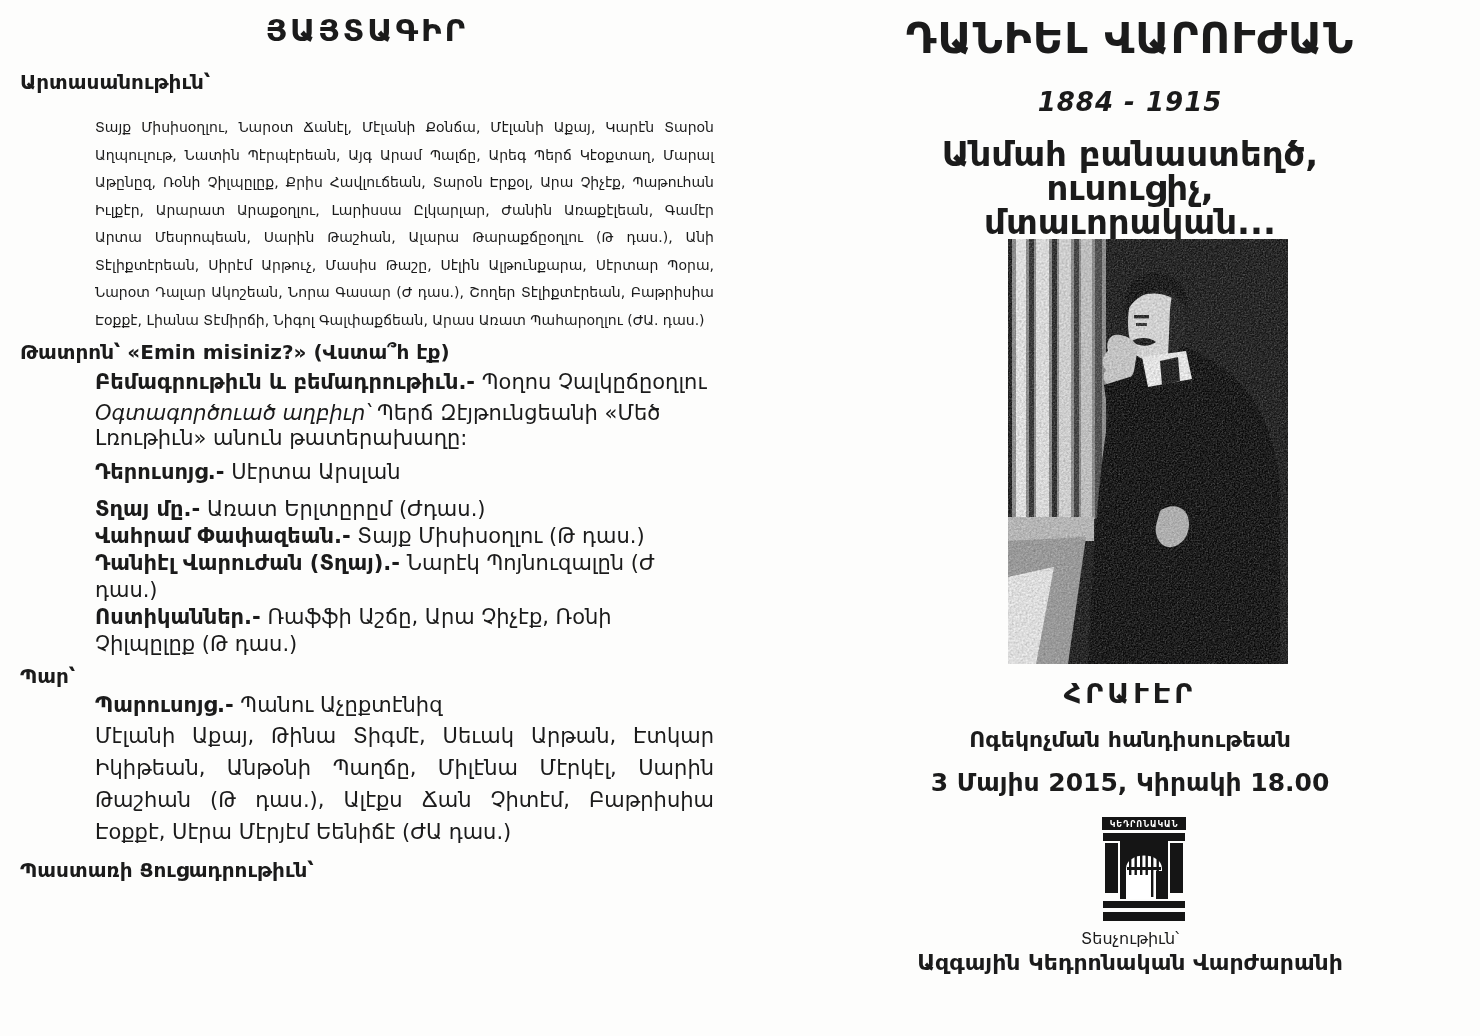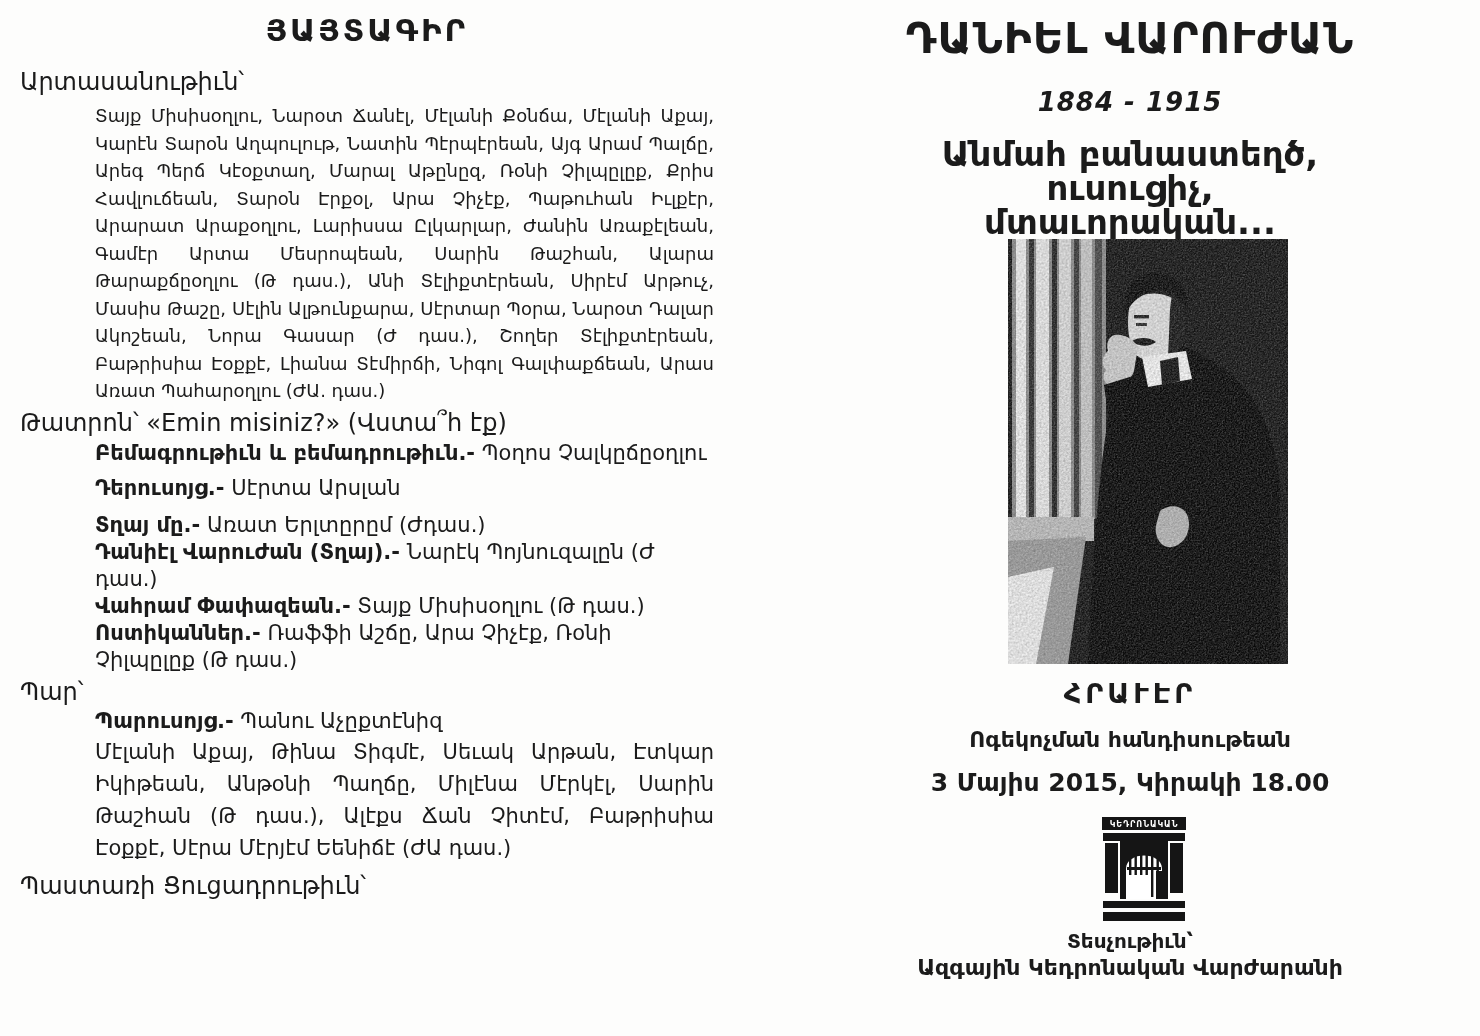--- a/index.html
+++ b/index.html
@@ -9,71 +9,72 @@
     background: #ffffff;
     font-family: "DejaVu Sans", sans-serif;
     color: #1b1b1b;
   }
   .page { position: relative; width: 1480px; height: 1036px; background: #fdfdfc; display: flex; }
   .col { width: 740px; }
 
   
   .left { padding: 0 26px 0 20px; }
   .prog-title { margin: 12px 0 4px; text-align: center; font-size: 31px; font-weight: 700; letter-spacing: 3px; }
-  .sec-head { font-weight: 400; font-size: 24px; line-height: 24px; }
+  .sec-head { font-weight: 700; font-size: 20px; line-height: 24px; }
   .sh-recitation { margin-top: 22px; }
   .sh-theatre { margin-top: 6px; }
   .sh-dance { margin-top: 6px; }
   .sh-poster { margin-top: 10px; }
   p { margin: 0; }
   .indent { margin-left: 75px; }
-  .names { margin-top: 8px; font-size: 18px; line-height: 27.5px; text-align: justify; }
+  .names { margin-top: 20px; font-size: 14px; line-height: 27.5px; text-align: justify; }
   .line { font-size: 21px; line-height: 27px; }
   .staging { margin-top: 5px; }
   .source { margin-top: 5px; line-height: 25px; }
   .director { margin-top: 8px; }
   .cast { margin-top: 10px; }
   .choreo { margin-top: 4px; }
   .dancers { margin-top: 1px; font-size: 21px; line-height: 32px; text-align: justify; }
   b { font-weight: 700; }
 
   
   .right { padding-left: 40px; display: flex; flex-direction: column; align-items: center; text-align: center; }
   .r-title { margin-top: 14px; font-size: 42px; font-weight: 700; letter-spacing: 1px; white-space: nowrap; }
   .r-years { margin-top: 24px; font-size: 26px; font-weight: 700; letter-spacing: 1px; font-style: italic; }
   .r-tagline { margin-top: 20px; font-size: 34px; font-weight: 700; line-height: 34px; }
   .photo { width: 280px; height: 425px; transform: translateX(18px); display: block; }
   .r-invite { margin-top: 14px; font-size: 27px; font-weight: 700; letter-spacing: 4px; }
   .r-event { margin-top: 18px; font-size: 22px; font-weight: 700; }
   .r-date { margin-top: 16px; font-size: 25px; font-weight: 700; }
   .r-venue { margin-top: 2px; font-size: 25px; font-weight: 700; }
   .logo { margin-top: 20px; width: 88px; height: 104px; transform: translateX(14px); display: block; }
-  .r-org1 { margin-top: 8px; font-size: 20px; font-weight: 700; }
+  .r-org1 { margin-top: 8px; font-size: 16px; font-weight: 400; }
   .r-org2 { margin-top: 2px; font-size: 22px; font-weight: 700; }
 </style>
 </head>
 <body>
 
 <div class="page">
 
   <div class="col left">
 
     <h1 class="prog-title">ՅԱՅՏԱԳԻՐ</h1>
 
     <div class="sec-head sh-recitation">Արտասանութիւն՝</div>
     <p class="names indent">Տայք Միսիսօղլու, Նարօտ Ճանէլ, Մէլանի Քօնճա, Մէլանի Աքայ, Կարէն Տարօն Աղպուլութ, Նատին Պէրպէրեան, Այգ Արամ Պալճը, Արեգ Պերճ Կէօքտաղ, Մարալ Աթընըզ, Ռօնի Չիլպըլըք, Քրիս Հավլուճեան, Տարօն Էրքօլ, Արա Չիչէք, Պաթուհան Իւլքէր, Արարատ Արաքօղլու, Լարիսսա Ըլկարլար, Ժանին Առաքէլեան, Գամէր Արտա Մեսրոպեան, Սարին Թաշհան, Ալարա Թարաքճըօղլու (Թ դաս.), Անի Տէլիքտէրեան, Սիրէմ Արթուչ, Մասիս Թաշը, Սէլին Ալթունքարա, Սէրտար Պօրա, Նարօտ Դալար Ակոշեան, Նորա Գասար (Ժ դաս.), Շողեր Տէլիքտէրեան, Բաթրիսիա Էօքքէ, Լիանա Տէմիրճի, Նիգոլ Գալփաքճեան, Արաս Առատ Պահարօղլու (ԺԱ. դաս.)</p>
 
     <div class="sec-head sh-theatre">Թատրոն՝ «Emin misiniz?» (Վստա՞հ էք)</div>
     <p class="line staging indent"><b>Բեմագրութիւն և բեմադրութիւն.-</b> <span>Պօղոս Չալկըճըօղլու</span></p>
+    <p class="line source indent"><i>Օգտագործուած աղբիւր՝</i> <span>Պերճ Զէյթունցեանի «Մեծ Լռութիւն» անուն թատերախաղը:</span></p>
     <p class="line director indent"><b>Դերուսոյց.-</b> <span>Սէրտա Արսլան</span></p>
 
     <div class="cast">
       <p class="line indent"><b>Տղայ մը.-</b> <span>Առատ Երլտըրըմ (Ժդաս.)</span></p>
+      <p class="line indent"><b>Վահրամ Փափազեան.-</b> <span>Տայք Միսիսօղլու (Թ դաս.)</span></p>
       <p class="line indent"><b>Դանիէլ Վարուժան (Տղայ).-</b> <span>Նարէկ Պոյնուզալըն (Ժ դաս.)</span></p>
-      <p class="line indent"><b>Վահրամ Փափազեան.-</b> <span>Տայք Միսիսօղլու (Թ դաս.)</span></p>
       <p class="line indent"><b>Ոստիկաններ.-</b> <span>Ռաֆֆի Աշճը, Արա Չիչէք, Ռօնի Չիլպըլըք (Թ դաս.)</span></p>
     </div>
 
     <div class="sec-head sh-dance">Պար՝</div>
     <p class="line choreo indent"><b>Պարուսոյց.-</b> <span>Պանու Աչըքտէնիզ</span></p>
     <p class="dancers indent">Մէլանի Աքայ, Թինա Տիգմէ, Սեւակ Արթան, Էտկար Իկիթեան, Անթօնի Պաղճը, Միլէնա Մէրկէլ, Սարին Թաշհան (Թ դաս.), Ալէքս Ճան Չիտէմ, Բաթրիսիա Էօքքէ, Սէրա Մէրյէմ Եենիճէ (ԺԱ դաս.)</p>
 
     <div class="sec-head sh-poster">Պաստառի Ցուցադրութիւն՝</div>
 
   </div>

